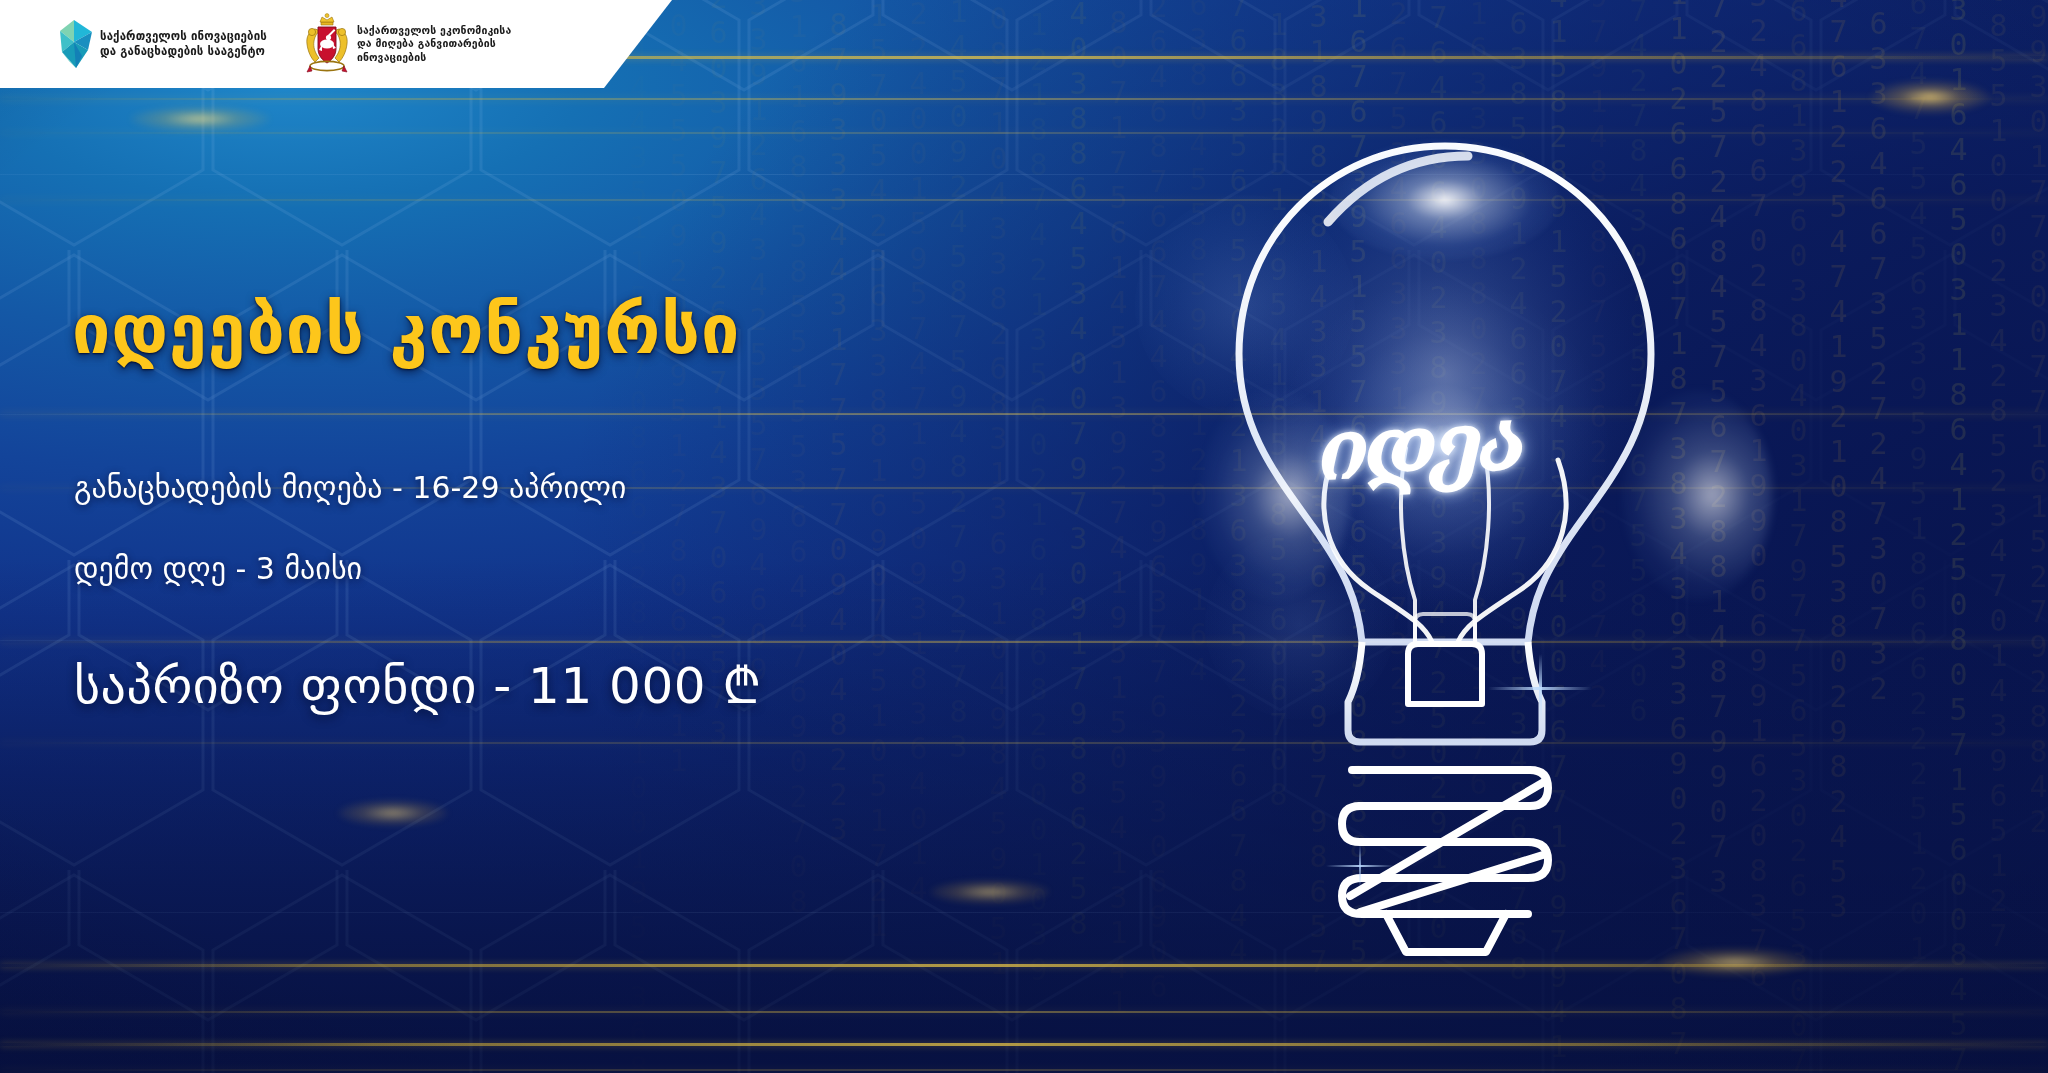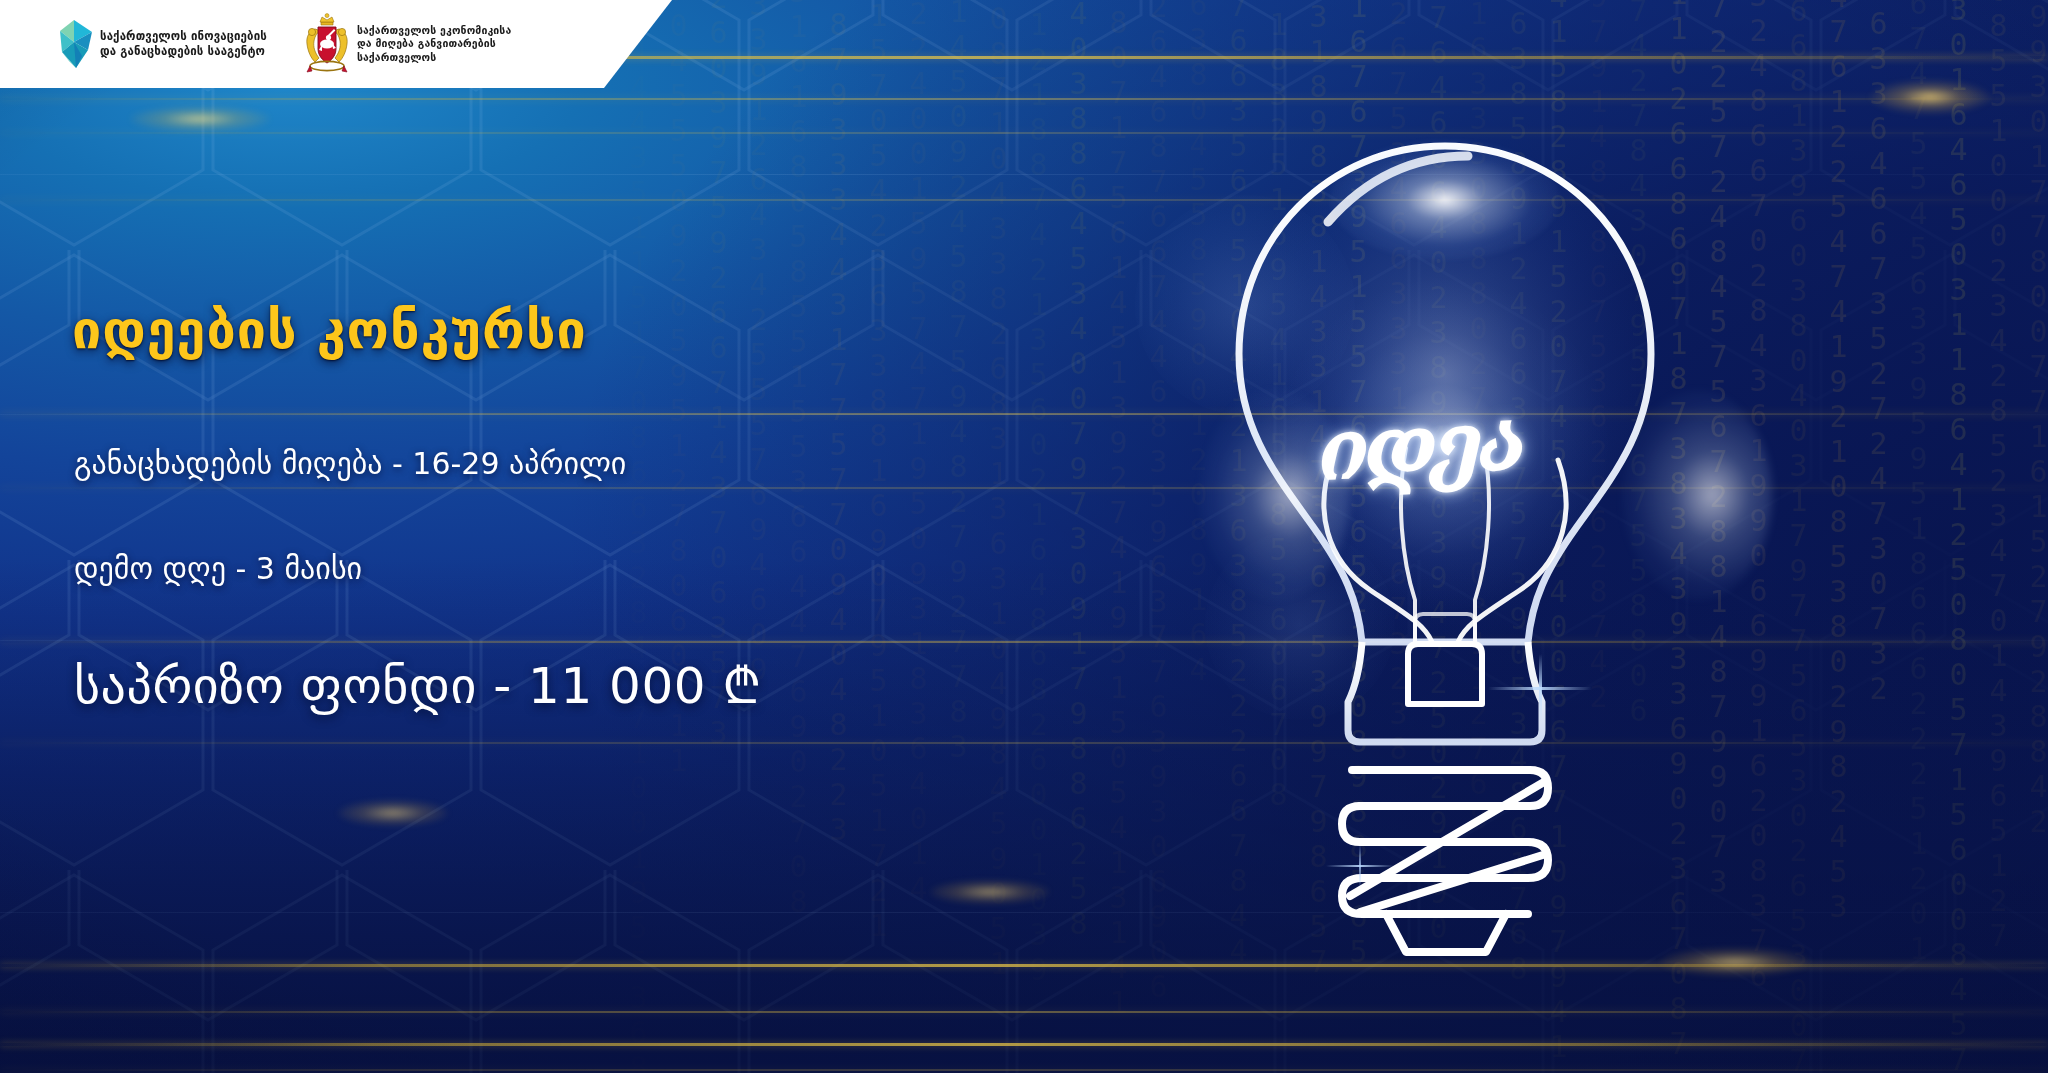--- a/index.html
+++ b/index.html
@@ -92,34 +92,34 @@
   .logo-text{
     font-size:11.5px;line-height:15px;font-weight:700;
     color:#1b1b1b;letter-spacing:.1px;white-space:pre-line;
   }
   .logo-text.gov{font-size:10.5px;line-height:13.5px;}
 
   
   .copy{position:absolute;left:72px;top:0;z-index:5;}
   .title{
     position:absolute;left:0;top:288px;
-    font-size:52px;line-height:84px;font-weight:700;
+    font-size:68px;line-height:84px;font-weight:700;
     color:#fdc61b;
     letter-spacing:1px;
     text-shadow:0 3px 10px rgba(2,10,44,.70), 0 1px 2px rgba(2,10,44,.9);
     white-space:nowrap;
   }
   .sub{
     position:absolute;left:2px;
     font-size:30px;line-height:40px;font-weight:400;
     color:#ffffff;
     text-shadow:0 2px 7px rgba(2,10,44,.75);
     white-space:nowrap;
   }
-  .sub.one{top:444px;text-align:center;}
+  .sub.one{top:468px;text-align:center;}
   .sub.two{top:549px;}
   .prize{
     position:absolute;left:2px;top:655px;
     font-size:50px;line-height:62px;font-weight:400;
     color:#ffffff;
     letter-spacing:.5px;
     text-shadow:0 3px 10px rgba(2,10,44,.78);
     white-space:nowrap;
   }
 
@@ -372,21 +372,21 @@
               <path d="M31 30 l4 5 l-3 1 z"></path>
               <circle cx="27.5" cy="24.5" r="2.6"></circle>
               <path d="M27 22 l6 -6 l1.4 1.4 l-6 6 z"></path>
             </g>
 
             <ellipse cx="26" cy="53" rx="17" ry="4.6" fill="none" stroke="#9a7410" stroke-width="1.6"></ellipse>
             <path d="M9 53 l-3 6 l5 -1 z" fill="#c8102e" stroke="#7d0a1d" stroke-width=".6"></path>
             <path d="M43 53 l3 6 l-5 -1 z" fill="#c8102e" stroke="#7d0a1d" stroke-width=".6"></path>
           </svg>
         </span>
-        <span class="logo-text gov"><span>საქართველოს ეკონომიკისა</span><br><span>და მიღება განვითარების</span><br><span>საქართველოს</span></span>
+        <span class="logo-text gov"><span>საქართველოს ეკონომიკისა</span><br><span>და მიღება განვითარების</span><br><span>ინოვაციების</span></span>
       </div>
 
     </div>
   </div>
 
   <div class="copy">
     <div class="title">იდეების კონკურსი</div>
     <div class="sub one">განაცხადების მიღება - 16-29 აპრილი</div>
     <div class="sub two">დემო დღე - 3 მაისი</div>
     <div class="prize">საპრიზო ფონდი - 11 000 ₾</div>

